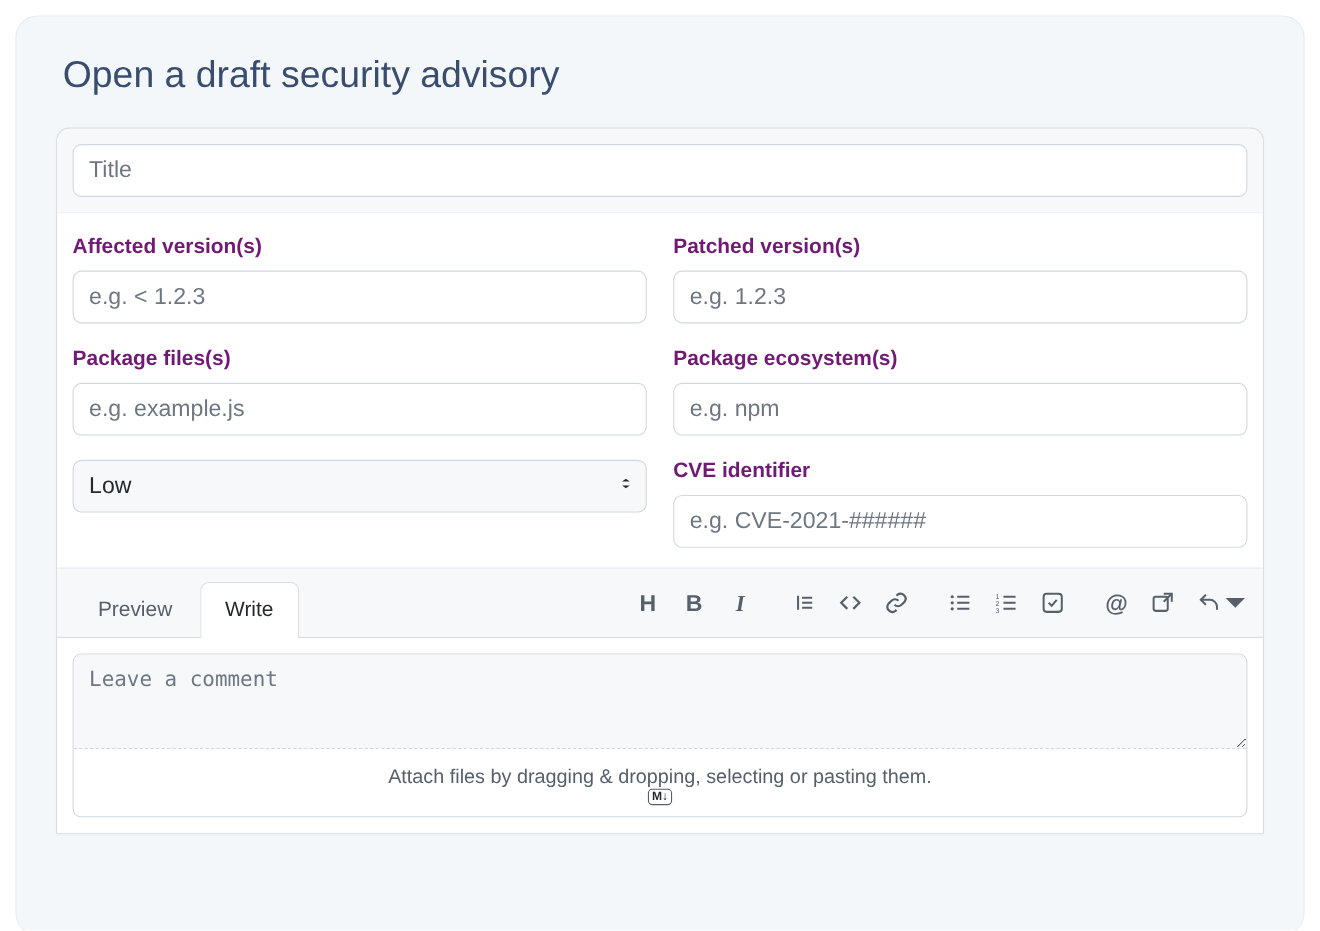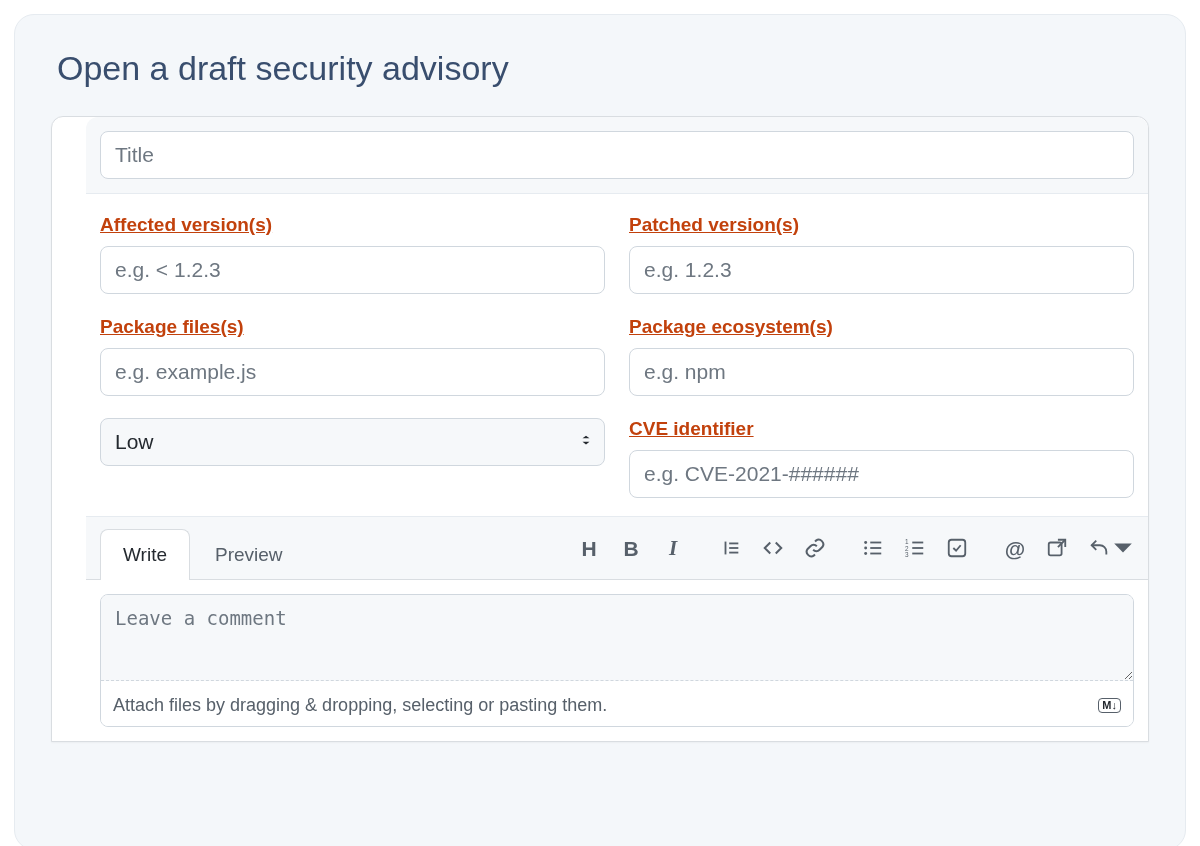--- a/index.html
+++ b/index.html
@@ -24,21 +24,20 @@
     font-weight: 400;
     color: #394e6e;
     margin: 6px 6px 28px 6px;
   }
   .card {
     border: 1px solid #d9dde1;
     border-radius: 12px 12px 0 0;
     background: #ffffff;
     box-shadow: 0 1px 2px rgba(27,31,35,0.04);
     overflow: visible;
-    padding-left: 34px;
   }
   .title-section {
     padding: 14px 14px 14px 14px;
     background: #f6f8fa;
     border-radius: 12px 12px 0 0;
     border-bottom: 1px solid #e6ebf0;
   }
   .text-input {
     width: 100%;
     font-size: 21px;
@@ -59,24 +58,23 @@
     display: flex;
     gap: 24px;
     margin-bottom: 22px;
   }
   .col {
     flex: 1;
   }
   .field-label {
     font-size: 19px;
     font-weight: 700;
-    color: #c2410c;
+    color: #701a75;
     margin-bottom: 10px;
     display: block;
-    text-decoration: underline;
   }
   .select-wrap {
     position: relative;
     width: 100%;
   }
   .select-input {
     width: 100%;
     font-size: 21px;
     padding: 11px 36px 11px 14px;
     border: 1px solid #d0d7de;
@@ -172,20 +170,21 @@
     border-bottom: 1px dashed #d0d7de;
   }
   .comment-textarea::placeholder { color: #6e7781; }
   .attach-row {
     display: flex;
     align-items: center;
     padding: 10px 12px;
     font-size: 18px;
     color: #57606a;
     background: #ffffff;
+    flex-direction: column;
   }
   .attach-row .spacer { flex: 1; }
   .md-badge {
     border: 1px solid #57606a;
     border-radius: 4px;
     font-size: 11px;
     font-weight: 700;
     padding: 1px 3px;
     color: #24292f;
     background: #ffffff;
@@ -246,22 +245,22 @@
         <div class="col">
           <label class="field-label">CVE identifier</label>
           <input class="text-input" type="text" placeholder="e.g. CVE-2021-######" style="">
         </div>
       </div>
 
     </div>
 
     <div class="tabbar">
       <div class="tabs">
+        <div class="tab">Preview</div>
         <div class="tab active">Write</div>
-        <div class="tab">Preview</div>
       </div>
 
       <div class="toolbar">
         <div class="tgroup">
           <div class="tbtn">
               <span class="gl">H</span>
             </div>
           <div class="tbtn">
               <span class="gl">B</span>
             </div>

